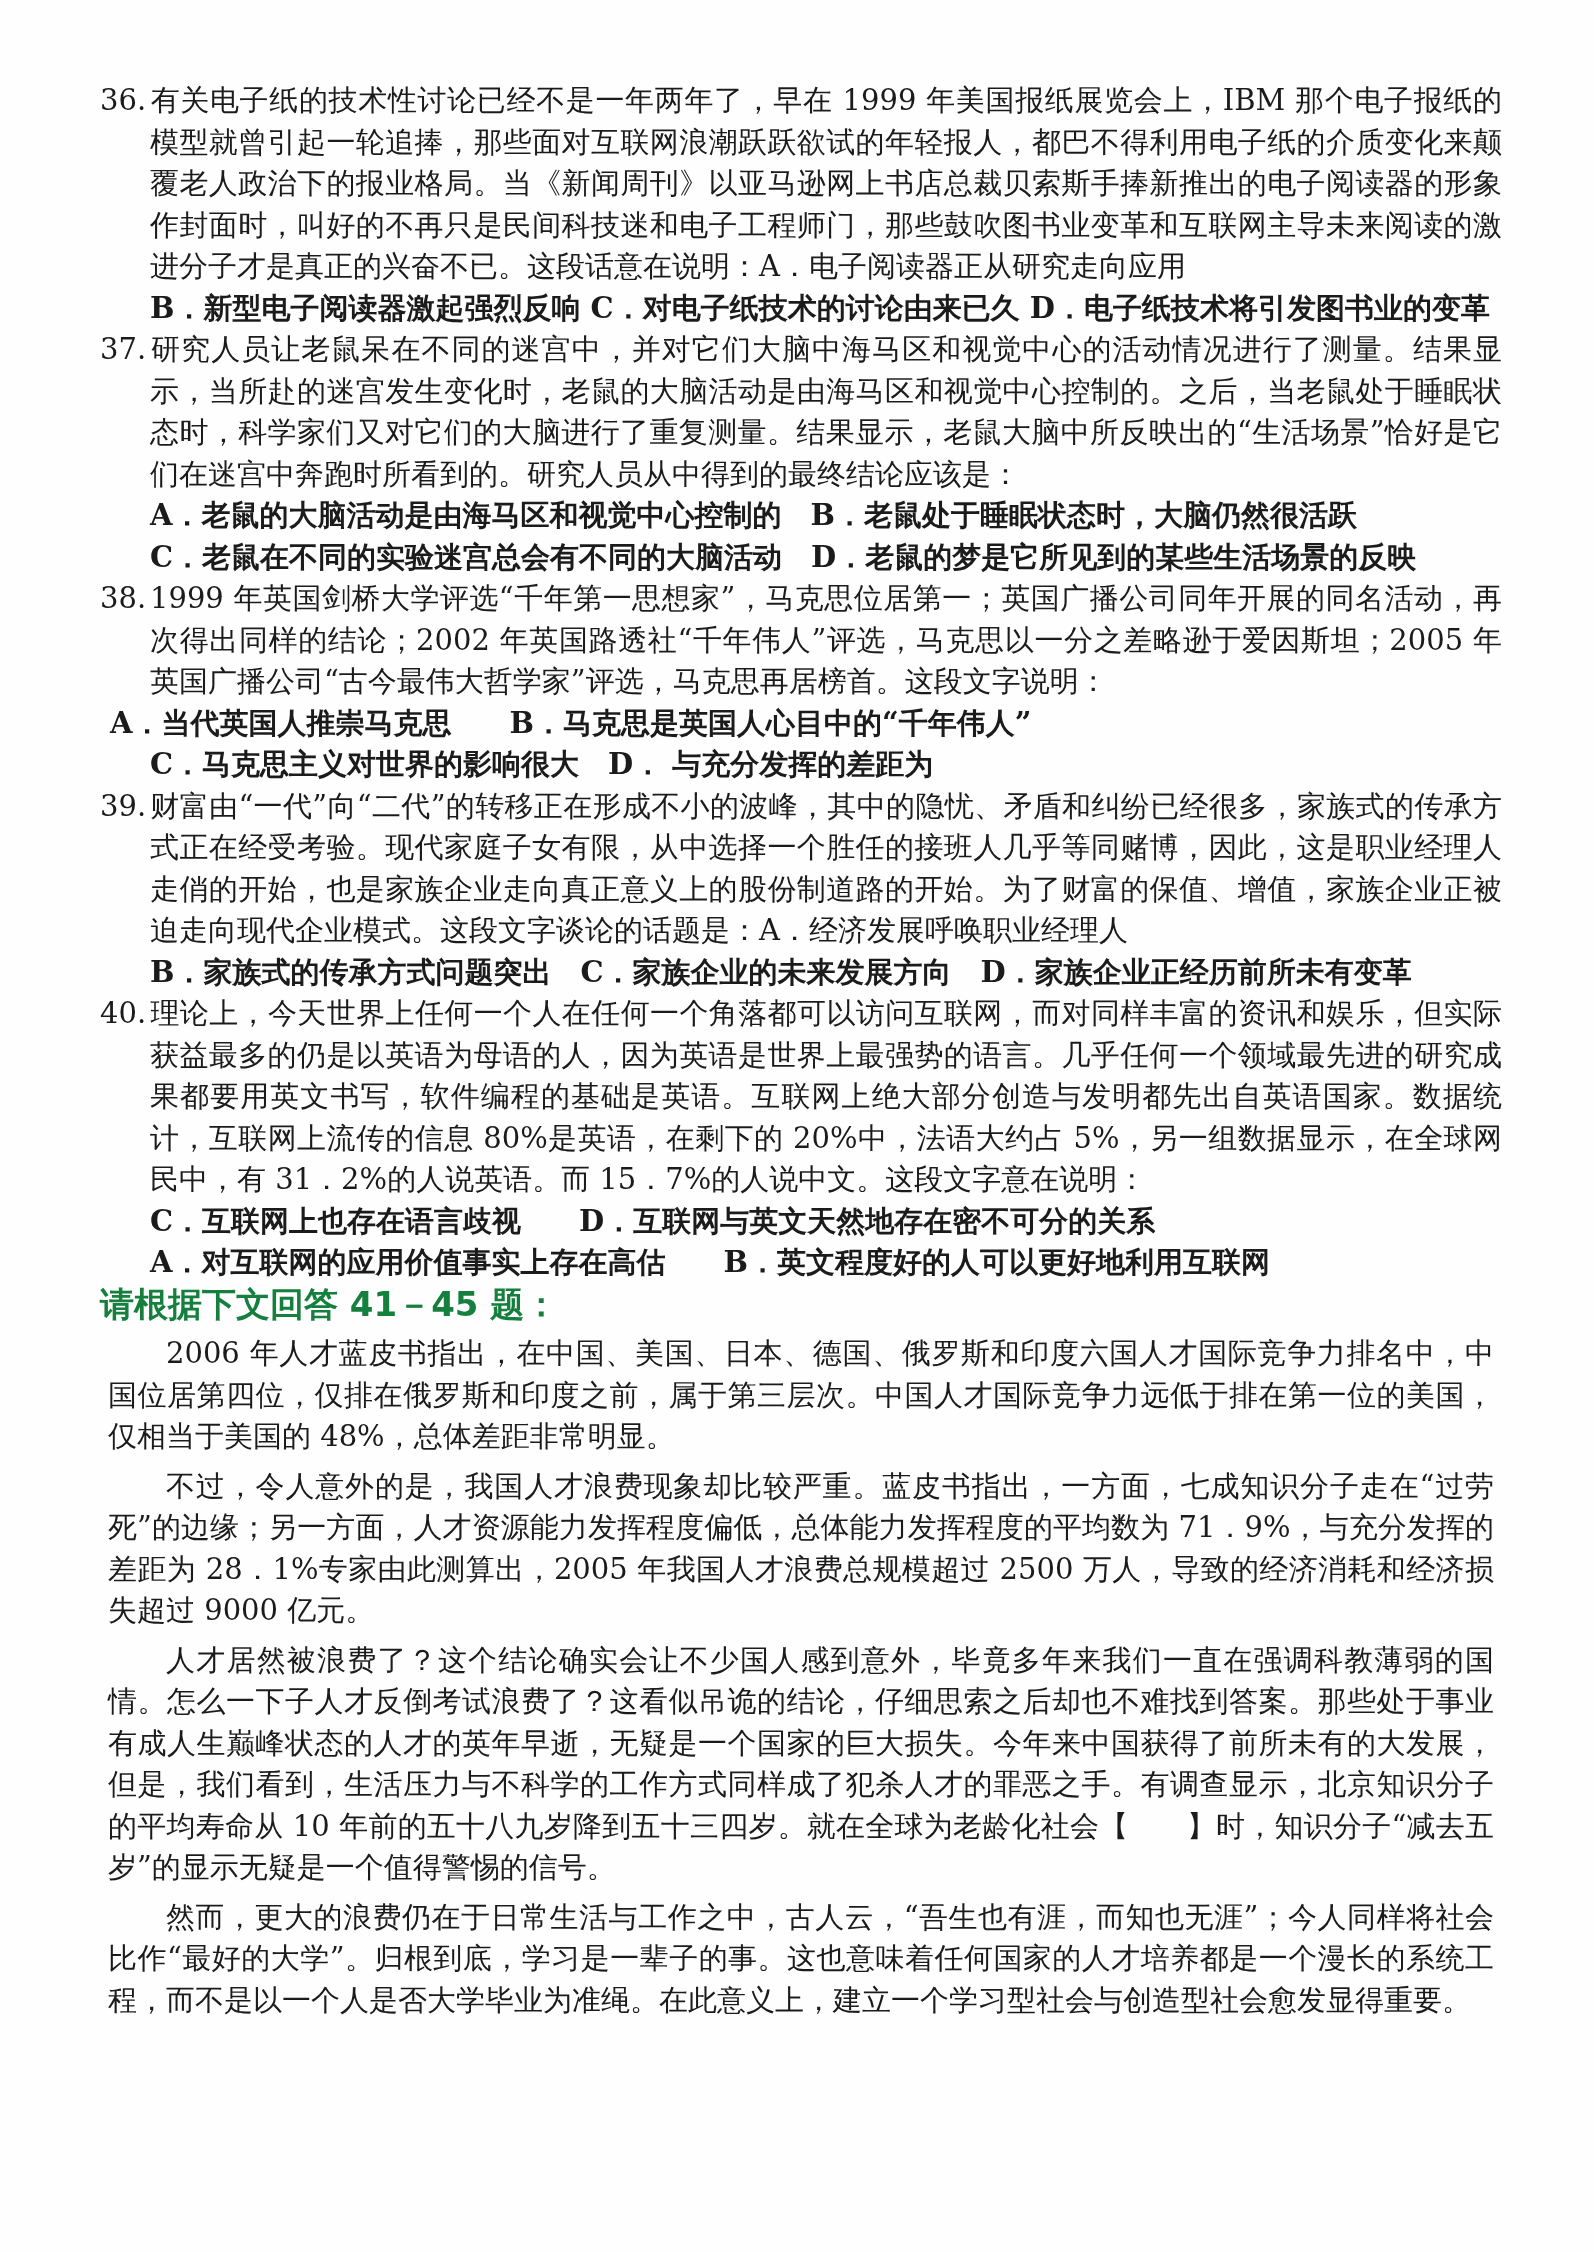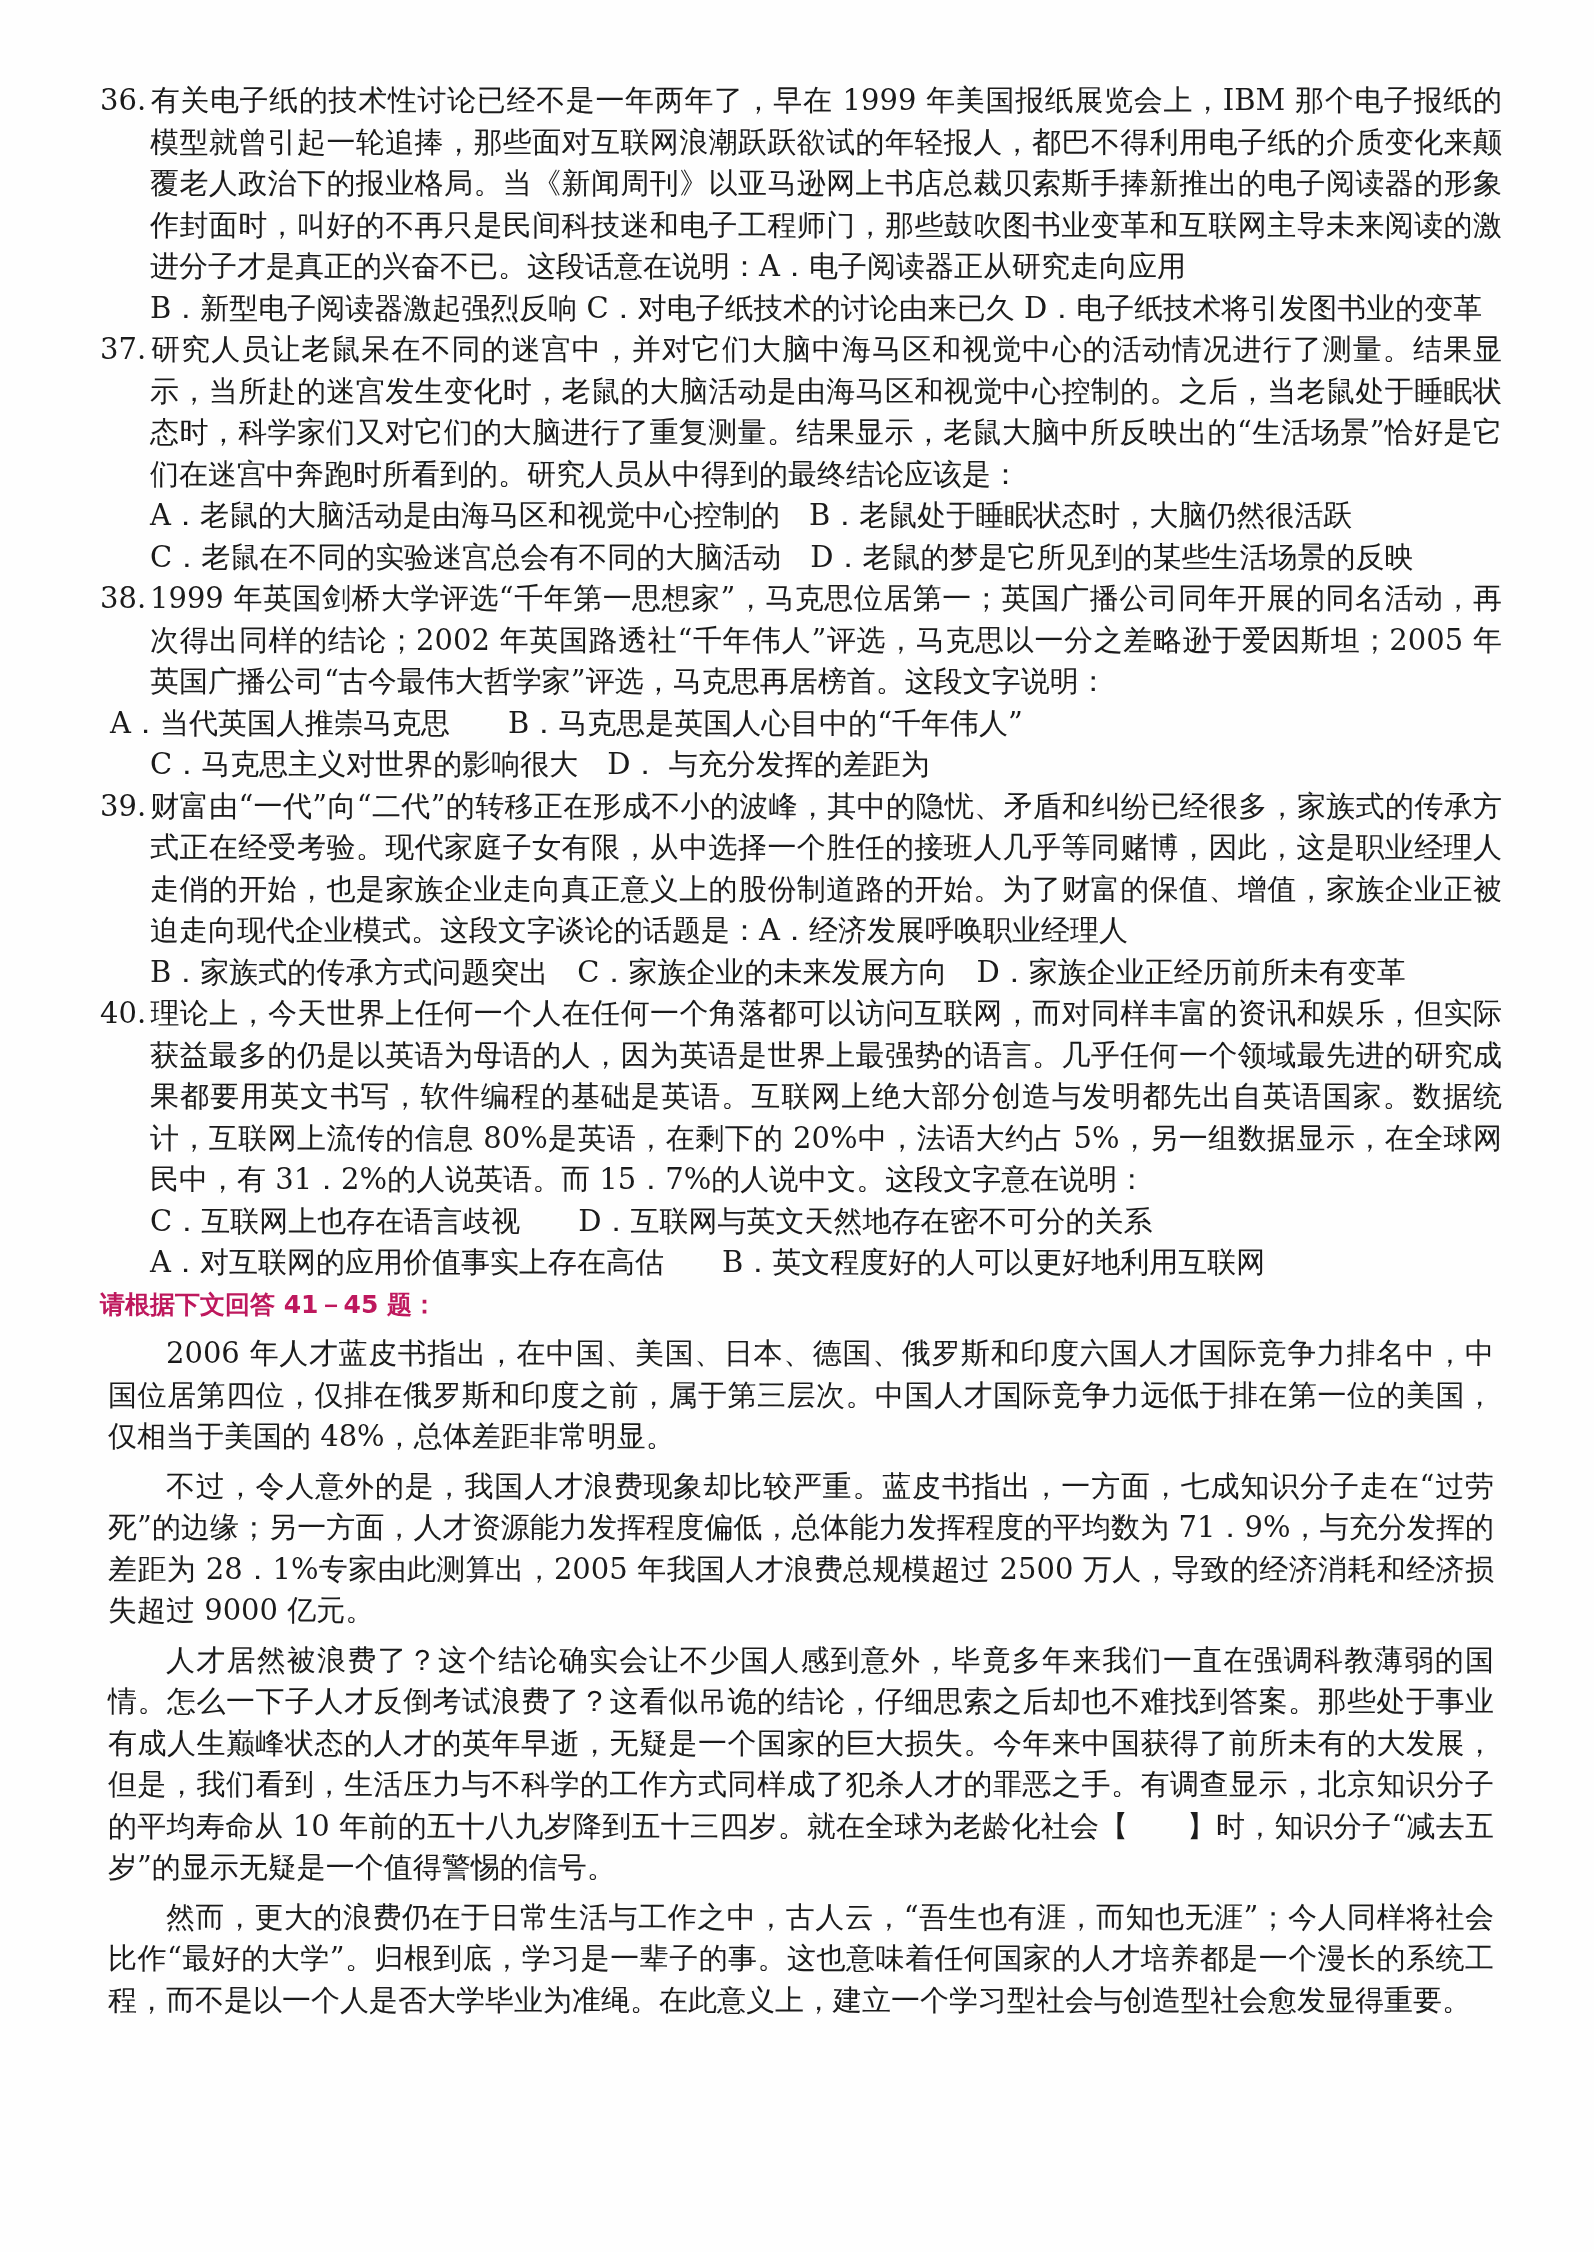--- a/index.html
+++ b/index.html
@@ -25,31 +25,32 @@
     padding-left: 50px;
     text-indent: -50px;
   }
   .q-num {
     display: inline-block;
     width: 50px;
     text-indent: 0;
   }
   .opt-line {
     margin-left: 50px;
+    font-weight: bold;
   }
   .opt-line.outdent {
     margin-left: 10px;
   }
   .section-header {
     margin: 0;
     font-family: "DejaVu Sans", "Liberation Sans", sans-serif;
-    font-size: 25px;
+    font-size: 34px;
     line-height: 41.5px;
     font-weight: 700;
-    color: #be185d;
+    color: #15803d;
   }
   .passage p {
     margin: 8px;
     text-indent: 2em;
   }
 </style>
 </head>
 <body>
 
 <div class="page">

